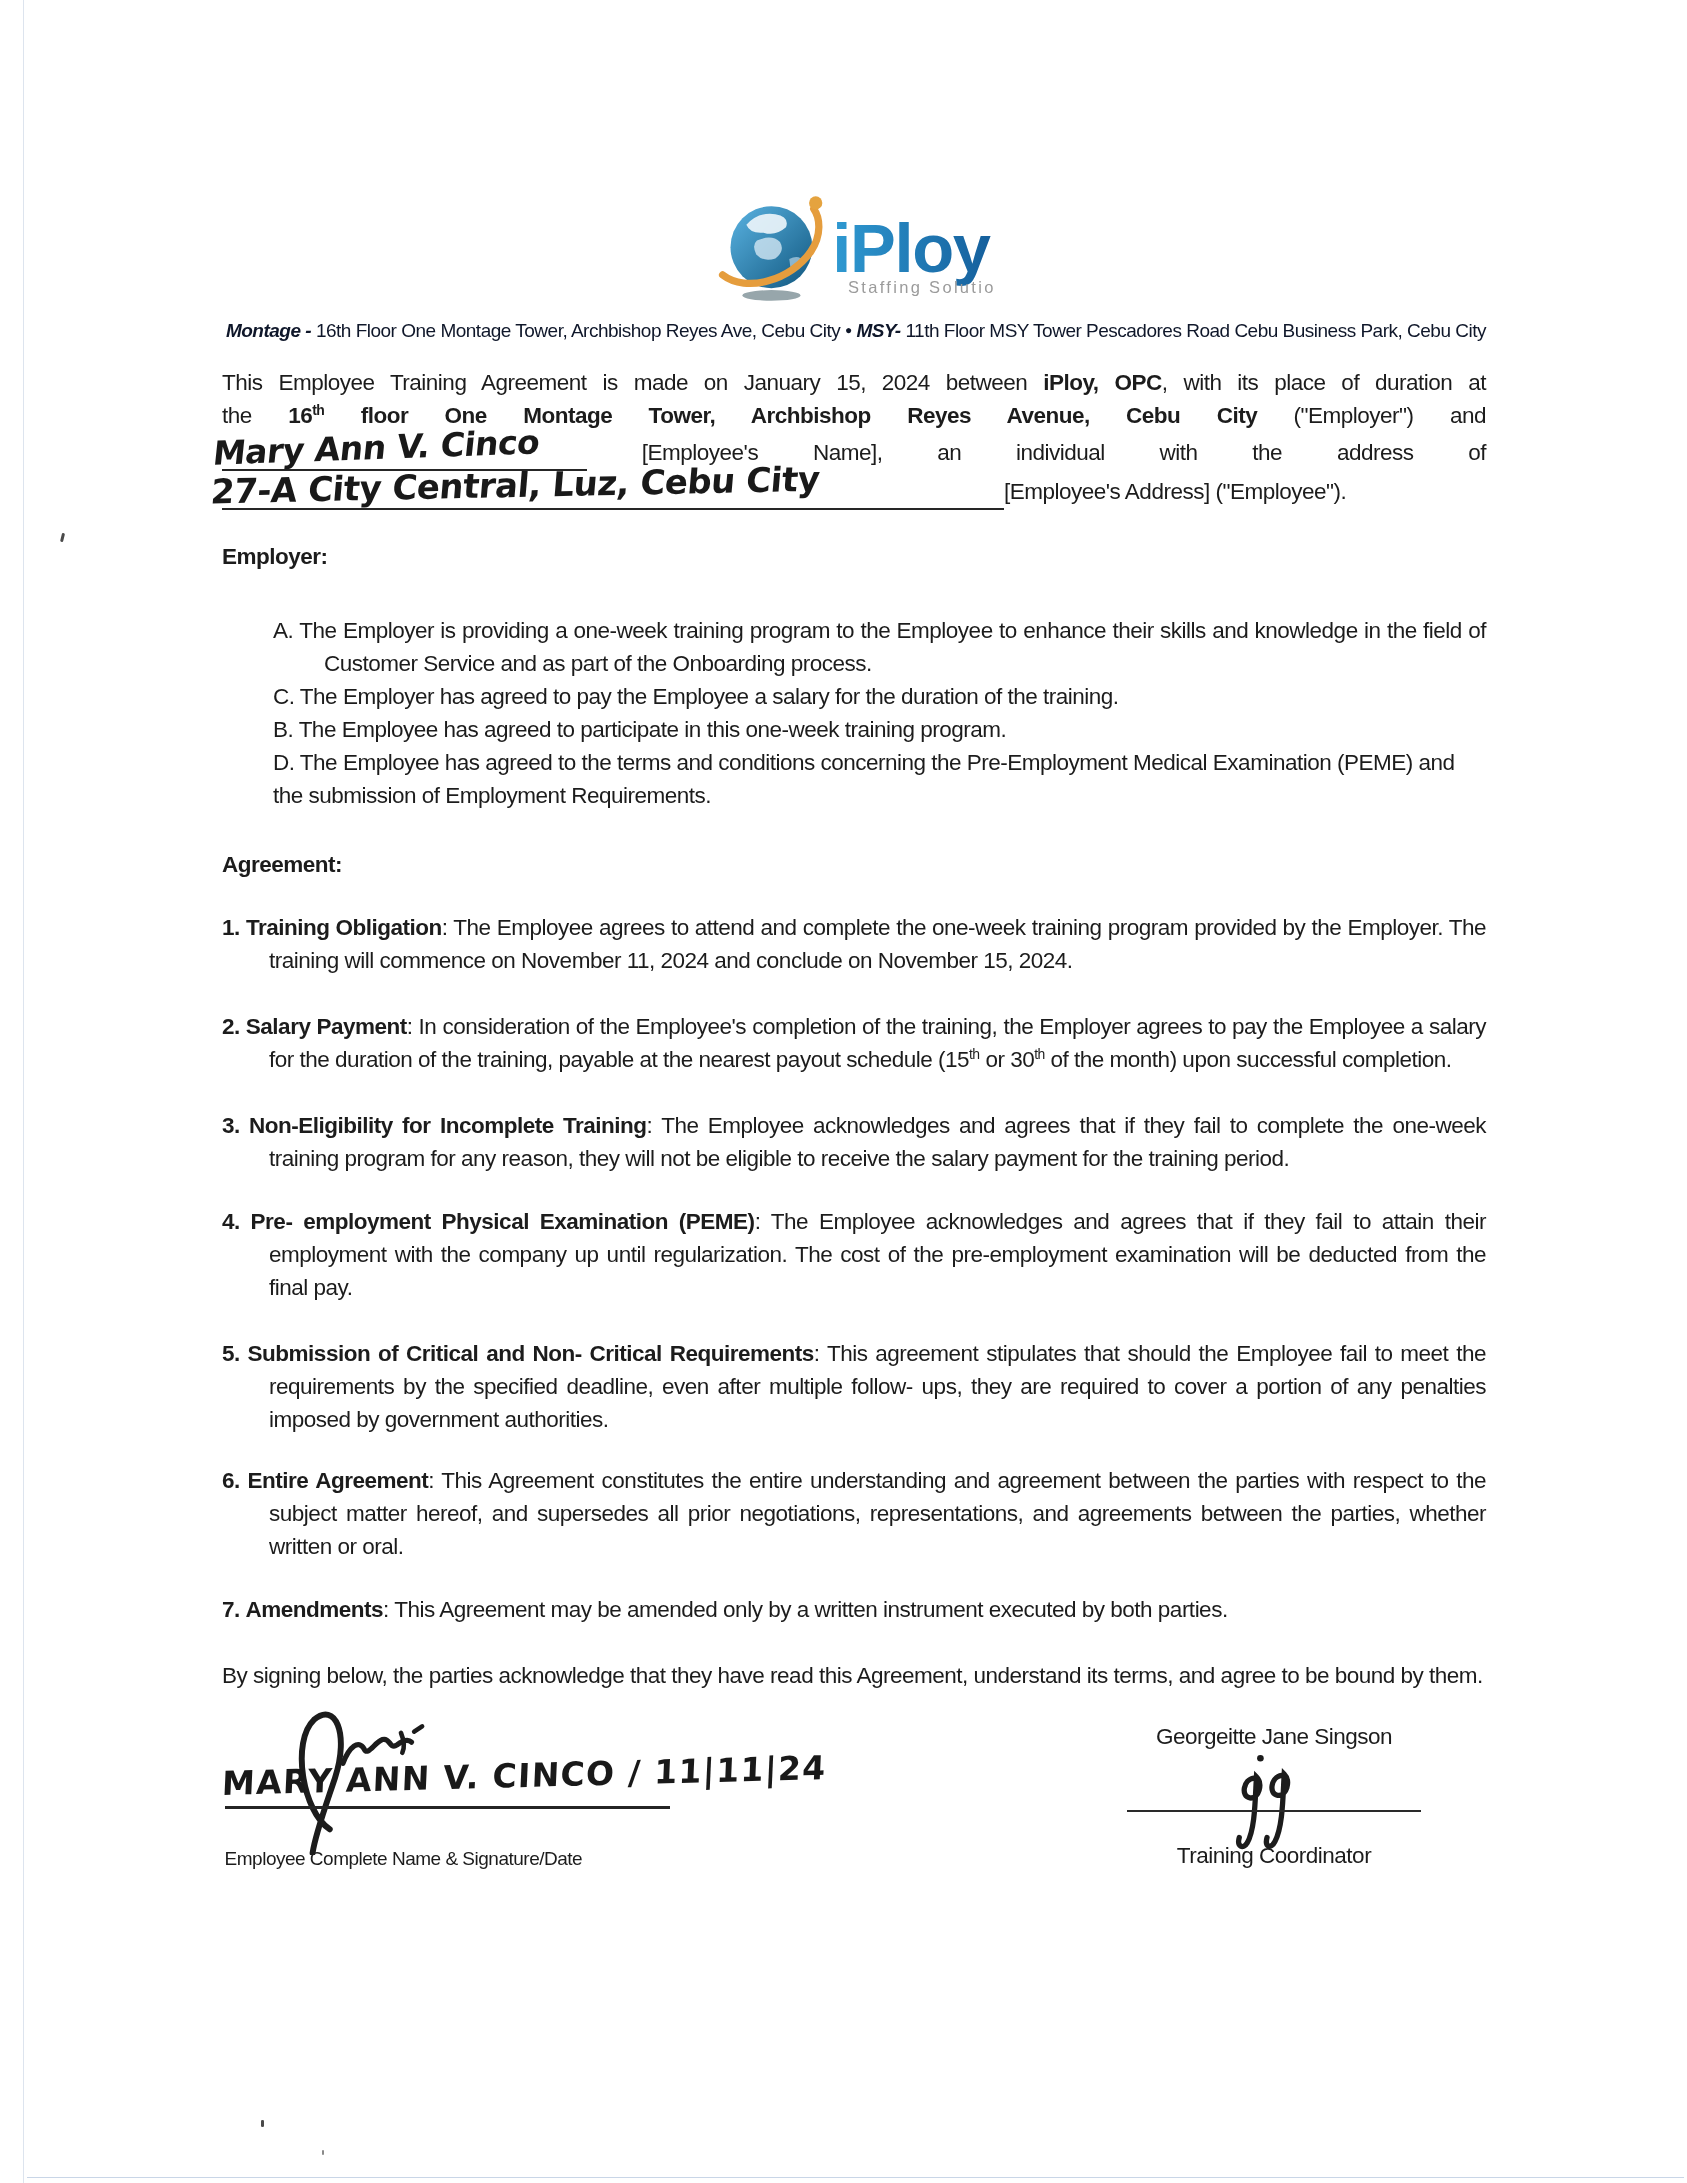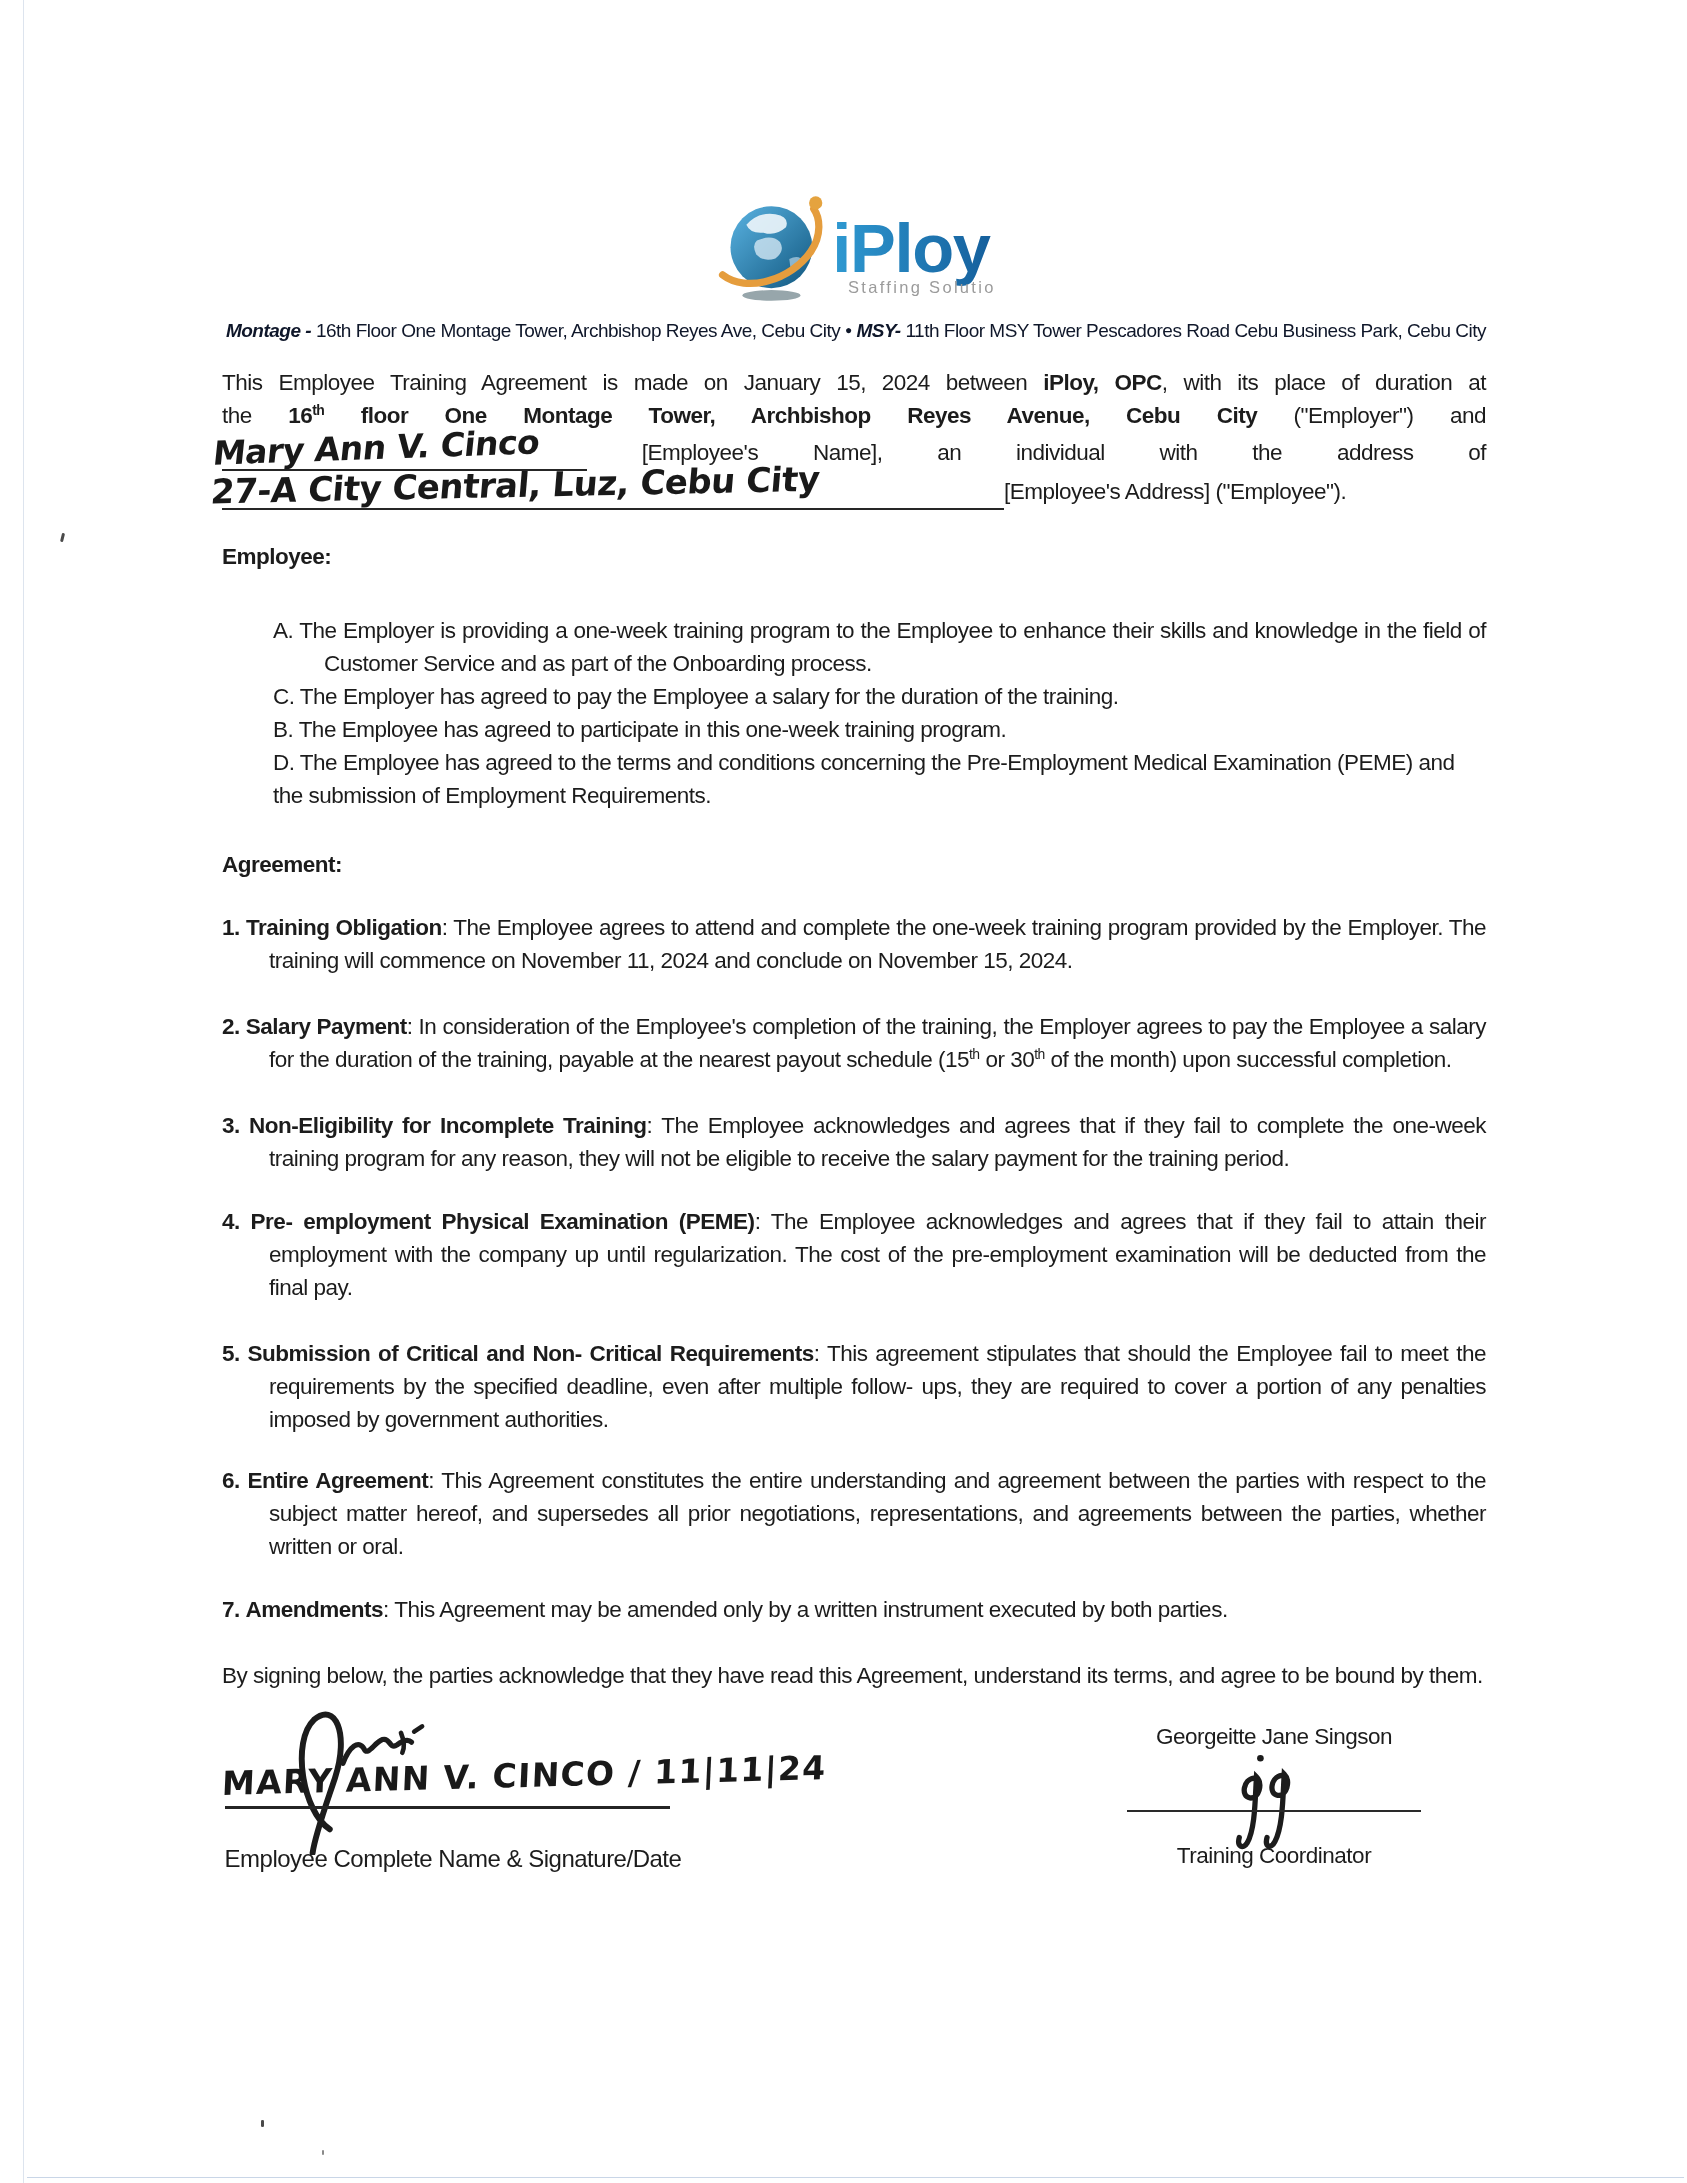--- a/index.html
+++ b/index.html
@@ -51,21 +51,21 @@
   .aitem .num{font-weight:bold;}
   .mt46{margin-top:30px;}.mt50{margin-top:33px;}.mt45{margin-top:30px;}.mt42{margin-top:28px;}
 
   .closing{margin-top:33px;text-align:justify;}
 
   
   .sig-row{position:relative;height:225px;}
   .sig-flourish{position:absolute;left:23px;top:8px;width:370px;height:155px;}
   .sig-hw-name{position:absolute;left:0;top:67px;font-size:33px;letter-spacing:1.3px;transform:rotate(-1.5deg) skewX(-4deg);}
   .sig-line-left{position:absolute;left:2.6px;top:114px;width:445px;height:2.6px;background:#242424;}
-  .sig-label-left{position:absolute;left:2.6px;top:150px;font-size:24px;}
+  .sig-label-left{position:absolute;left:2.6px;top:150px;font-size:19px;}
   .sig-right{position:absolute;left:905px;top:0;width:294px;text-align:center;}
   .sig-name-right{position:absolute;left:0;top:28px;width:100%;font-size:22.5px;}
   .sig-squiggle{position:absolute;left:99px;top:61px;width:86px;height:109px;}
   .sig-line-right{position:absolute;left:0;top:118px;width:294px;height:2px;background:#2a2a2a;}
   .sig-label-right{position:absolute;left:0;top:147px;width:100%;font-size:22.5px;}
 </style>
 </head>
 <body>
 
 <div class="edge-left"></div>
@@ -111,21 +111,21 @@
   </div>
 
 
   <div class="para">
     <div class="jline"><span>This Employee Training Agreement is made on January 15, 2024 between </span><b>iPloy, OPC</b><span>, with its place of duration at</span></div>
     <div class="jline"><span>the </span><b>16</b><b><sup>th</sup></b><b> floor One Montage Tower, Archbishop Reyes Avenue, Cebu City </b><span>("Employer") and</span></div>
     <div class="jline"><span class="blank blank-name"><span class="hw hw-name">Mary Ann V. Cinco</span></span> <span>[Employee's Name], an individual with the address of</span></div>
     <div class="lline"><span class="blank blank-address"><span class="hw hw-address">27-A City Central, Luz, Cebu City</span></span><span>[Employee's Address] ("Employee").</span></div>
   </div>
 
-  <div class="heading recitals-heading">Employee:</div>
+  <div class="heading recitals-heading">Employer:</div>
   <div class="recitals-list">
     <div class="recital recital-a"><span>A.</span> <span>The Employer is providing a one-week training program to the Employee to enhance their skills and knowledge in the field of Customer Service and as part of the Onboarding process.</span></div>
     <div class="recital"><span>C.</span> <span>The Employer has agreed to pay the Employee a salary for the duration of the training.</span></div>
     <div class="recital"><span>B.</span> <span>The Employee has agreed to participate in this one-week training program.</span></div>
     <div class="recital"><span>D.</span> <span>The Employee has agreed to the terms and conditions concerning the Pre-Employment Medical Examination (PEME) and the submission of Employment Requirements.</span></div>
   </div>
 
   <div class="heading agreement-heading">Agreement:</div>
 
   <div class="aitem mt46"><b class="num">1.</b> <b>Training Obligation</b><span>: </span><span>The Employee agrees to attend and complete the one-week training program provided by the Employer. The training will commence on November 11, 2024 and conclude on November 15, 2024.</span></div>

